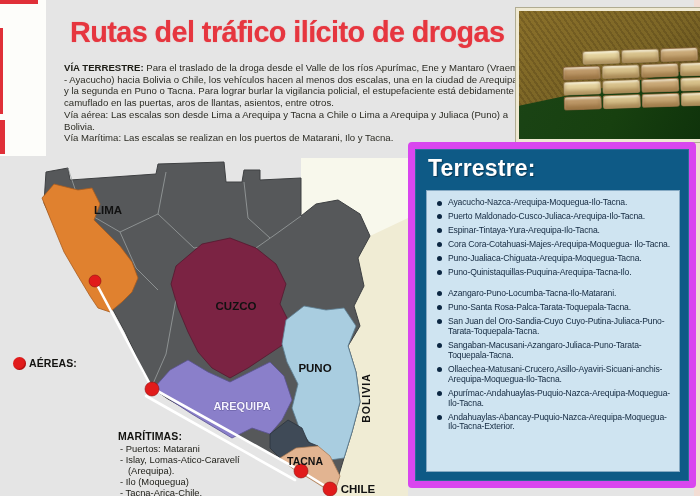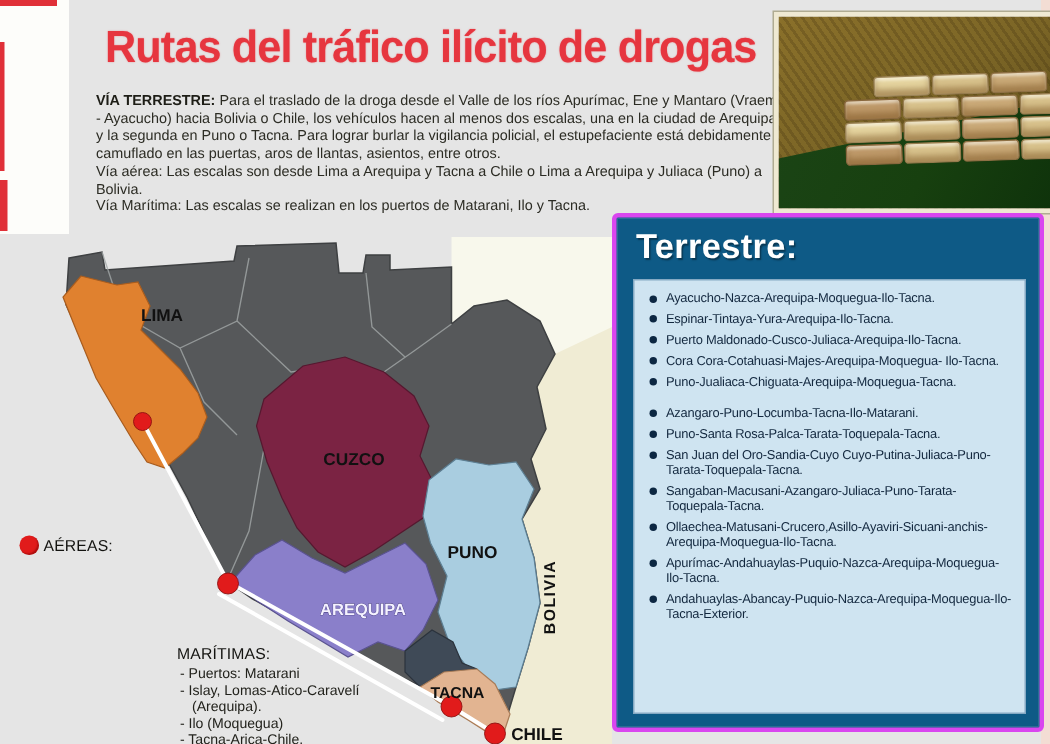--- a/index.html
+++ b/index.html
@@ -22,32 +22,32 @@
     linear-gradient(150deg,#8a702a 0%,#7c6626 45%,#6a5720 70%,#5c4c1d 100%);overflow:hidden}
   .photo-green{position:absolute;inset:0;background:linear-gradient(115deg,#1c4517 0%,#17400f 60%,#0f330b 100%);clip-path:polygon(0 74%,100% 44%,100% 100%,0 100%)}
   .bricks{position:absolute;left:24%;top:30%;display:flex;flex-direction:column;gap:1px;transform:rotate(-2deg)}
   .brick-row{display:flex;gap:1px;justify-content:center}
   .brick{width:36px;height:12px;border-radius:3px;background:#e6d5a0;border:1px solid rgba(92,64,26,.55);box-shadow:inset 0 -4px 4px rgba(120,80,30,.5),inset 0 2px 2px rgba(255,255,248,.55)}
   .brick:nth-child(2n){background:#d9c38d}
   .brick:nth-child(3n){background:#cbab79}
   .brick-row:nth-child(2n) .brick:nth-child(1){background:#bf9a6a}
 
   
-  .panel{position:absolute;left:408px;top:142px;width:288px;height:346px;background:#0e5a86;border:3px solid #d946ef;border-radius:4px;box-sizing:border-box;box-shadow:inset 0 0 0 1px rgba(255,255,255,.12)}
+  .panel{position:absolute;left:408px;top:142px;width:288px;height:346px;background:#0e5a86;border:7px solid #d946ef;border-radius:4px;box-sizing:border-box;box-shadow:inset 0 0 0 1px rgba(255,255,255,.12)}
   .panel-title{color:#fff;font-size:23px;font-weight:bold;padding:6px 0 0 13px;letter-spacing:.2px;text-shadow:1px 1px 1px rgba(0,0,0,.4)}
   .panel-inner{position:absolute;left:11px;right:9px;top:41px;bottom:9px;background:#cfe4f1;border:1px solid #85a9c3;padding:7px 6px 3px 9px;box-sizing:border-box}
   .route-list{list-style:none;margin:0;padding:0}
   .route-list li{position:relative;padding-left:12px;margin-bottom:4px;font-size:8.6px;line-height:1.16;color:#13283f;letter-spacing:-.15px}
   .route-list li::before{content:"";position:absolute;left:1px;top:2.5px;width:5px;height:5px;border-radius:50%;background:#0c2742}
   .route-list li.gap{margin-top:11px}
 
   
   .aereas{position:absolute;left:14px;top:357px;width:132px;z-index:6}
   .maritimas{position:absolute;left:118px;top:430px;width:155px;z-index:6}
-  .list-header{font-size:10.5px;font-weight:normal;color:#131310;display:flex;align-items:flex-end;letter-spacing:.1px}
+  .list-header{font-size:10.5px;font-weight:bold;color:#131310;display:flex;align-items:flex-start;letter-spacing:.1px}
   .red-dot-bullet{width:13px;height:13px;border-radius:50%;background:#e11b1b;margin:0 3px 0 -1px;flex:none;box-shadow:inset -1px -1px 1px rgba(120,0,0,.5)}
   .plain-list{margin:1px 0 0 15px;font-size:9.4px;line-height:1.18;color:#22221c}
   .maritimas .plain-list{margin-left:2px}
   .maritimas .plain-list div{padding-left:8px;text-indent:-8px}
 
   .map{position:absolute;left:8px;top:158px;width:400px;height:338px;z-index:2}
   .map text{font-family:"Liberation Sans",sans-serif;font-weight:bold}
 </style>
 </head>
 <body>
@@ -141,24 +141,25 @@
     <text x="297" y="307" font-size="10.5" fill="#111111" text-anchor="middle">TACNA</text>
     <text x="350" y="335" font-size="11.5" fill="#111111" text-anchor="middle">CHILE</text>
     <text x="362" y="240" font-size="10.5" fill="#111111" text-anchor="middle" letter-spacing="1" transform="rotate(-90 362 240)">BOLIVIA</text>
   </svg>
 
   <div class="panel">
     <div class="panel-title">Terrestre:</div>
     <div class="panel-inner">
       <ul class="route-list">
         <li>Ayacucho-Nazca-Arequipa-Moquegua-Ilo-Tacna.</li>
+        <li>Puerto Maldonado-Cusco-Juliaca-Arequipa-Ilo-Tacna.</li>
         <li>Espinar-Tintaya-Yura-Arequipa-Ilo-Tacna.</li>
-        <li>Puerto Maldonado-Cusco-Juliaca-Arequipa-Ilo-Tacna.</li>
         <li>Cora Cora-Cotahuasi-Majes-Arequipa-Moquegua- Ilo-Tacna.</li>
         <li>Puno-Jualiaca-Chiguata-Arequipa-Moquegua-Tacna.</li>
+        <li>Puno-Quinistaquillas-Puquina-Arequipa-Tacna-Ilo.</li>
         <li class="gap">Azangaro-Puno-Locumba-Tacna-Ilo-Matarani.</li>
         <li>Puno-Santa Rosa-Palca-Tarata-Toquepala-Tacna.</li>
         <li>San Juan del Oro-Sandia-Cuyo Cuyo-Putina-Juliaca-Puno-Tarata-Toquepala-Tacna.</li>
         <li>Sangaban-Macusani-Azangaro-Juliaca-Puno-Tarata-Toquepala-Tacna.</li>
         <li>Ollaechea-Matusani-Crucero,Asillo-Ayaviri-Sicuani-anchis-Arequipa-Moquegua-Ilo-Tacna.</li>
         <li>Apurímac-Andahuaylas-Puquio-Nazca-Arequipa-Moquegua-Ilo-Tacna.</li>
         <li>Andahuaylas-Abancay-Puquio-Nazca-Arequipa-Moquegua-Ilo-Tacna-Exterior.</li>
       </ul>
     </div>
   </div>

